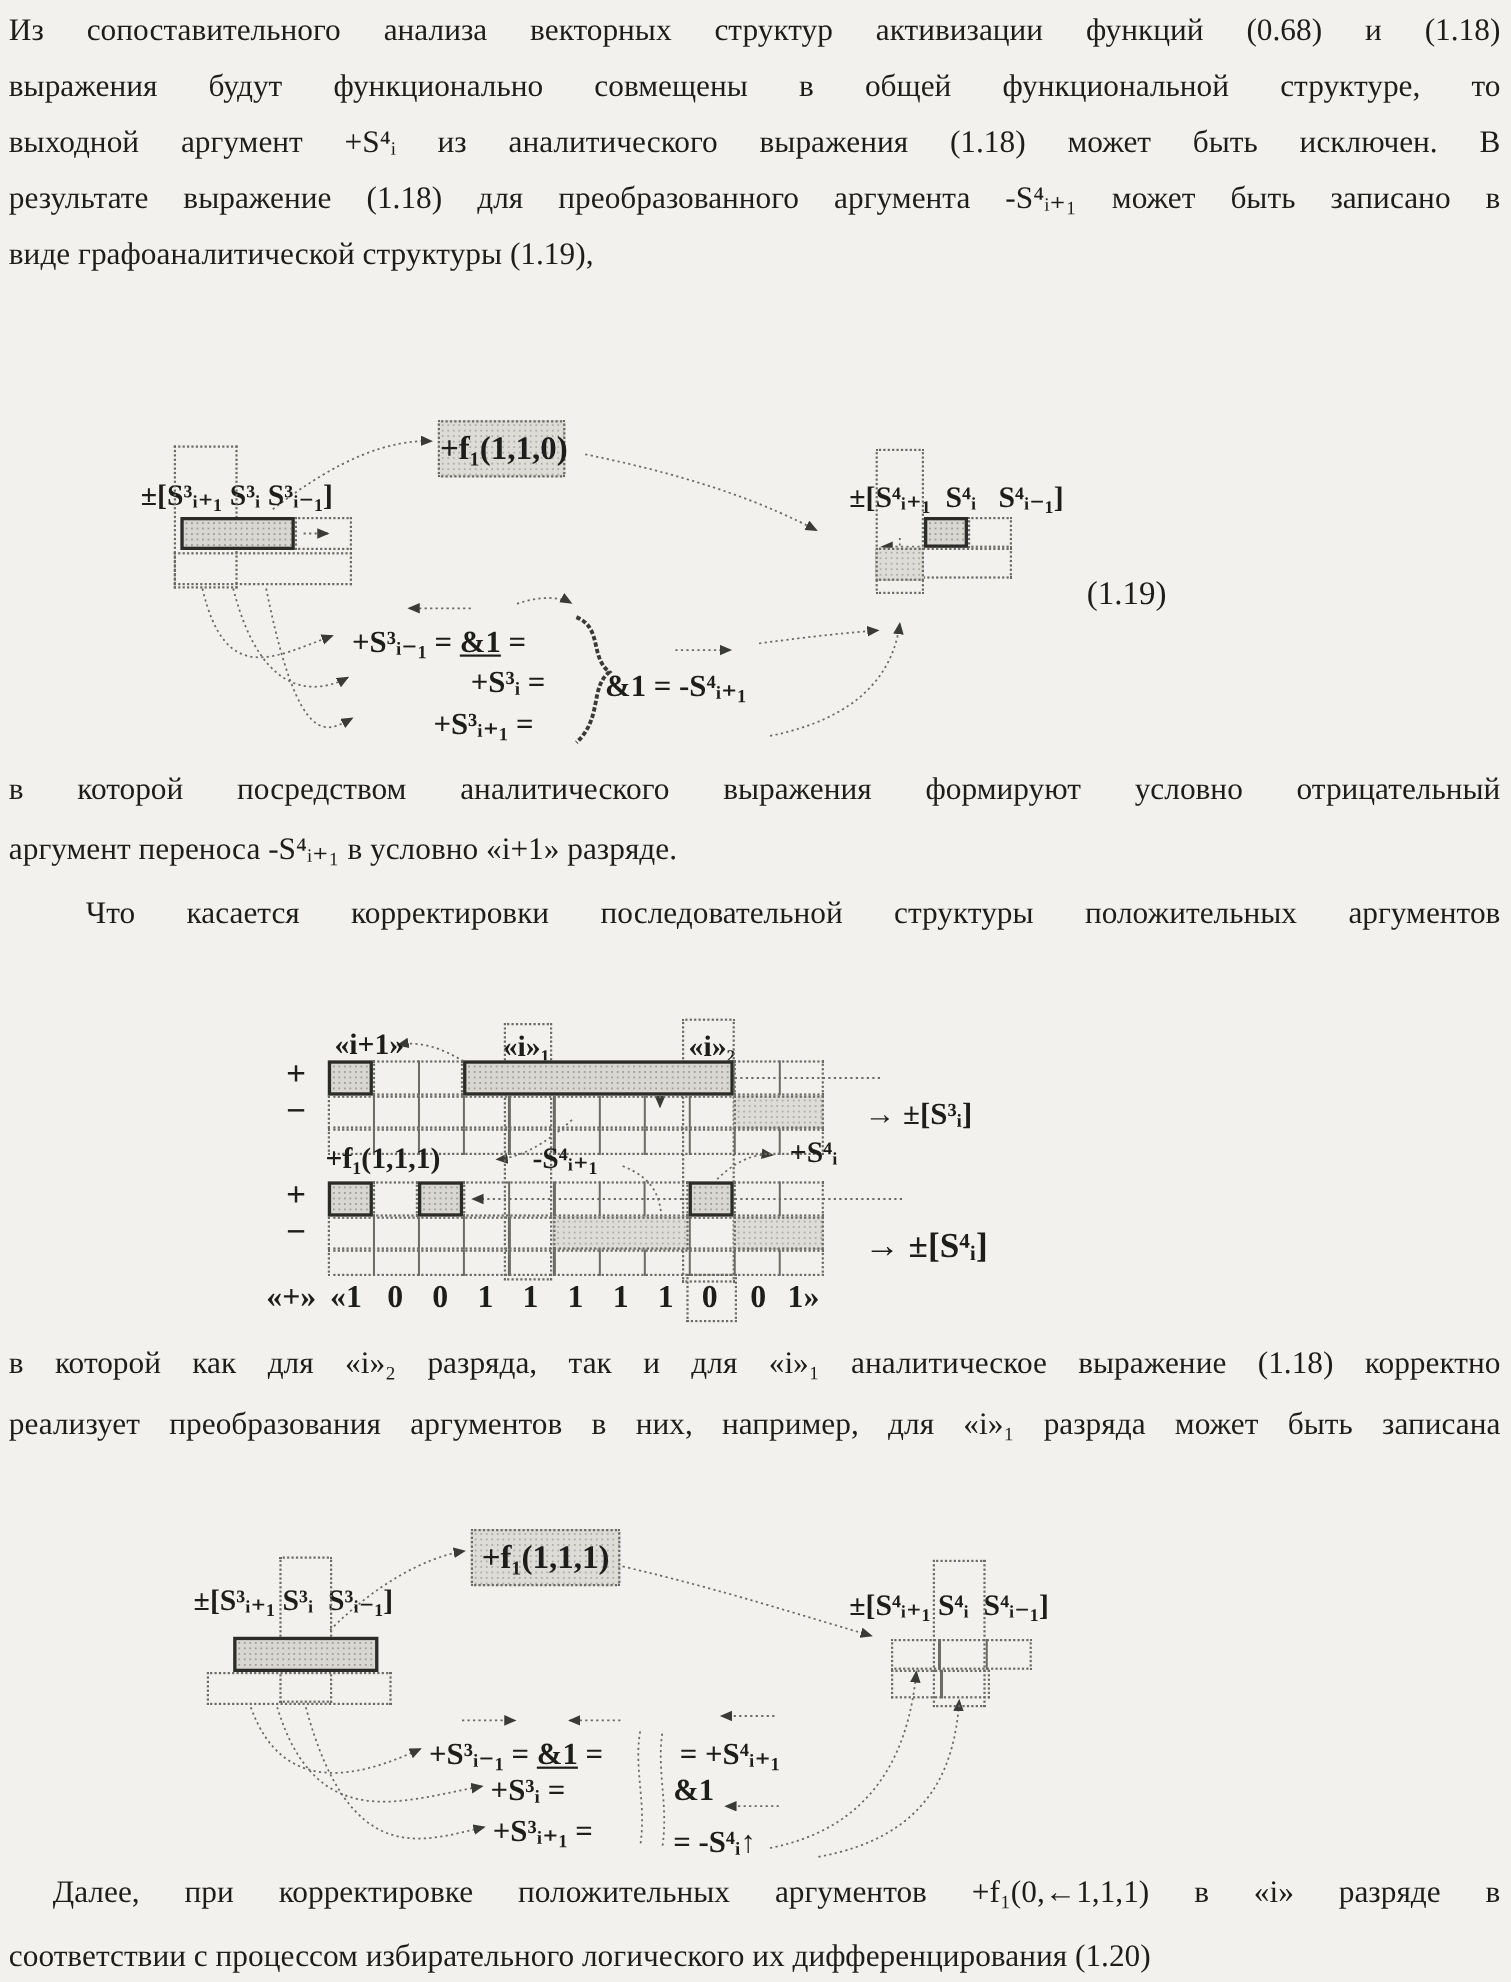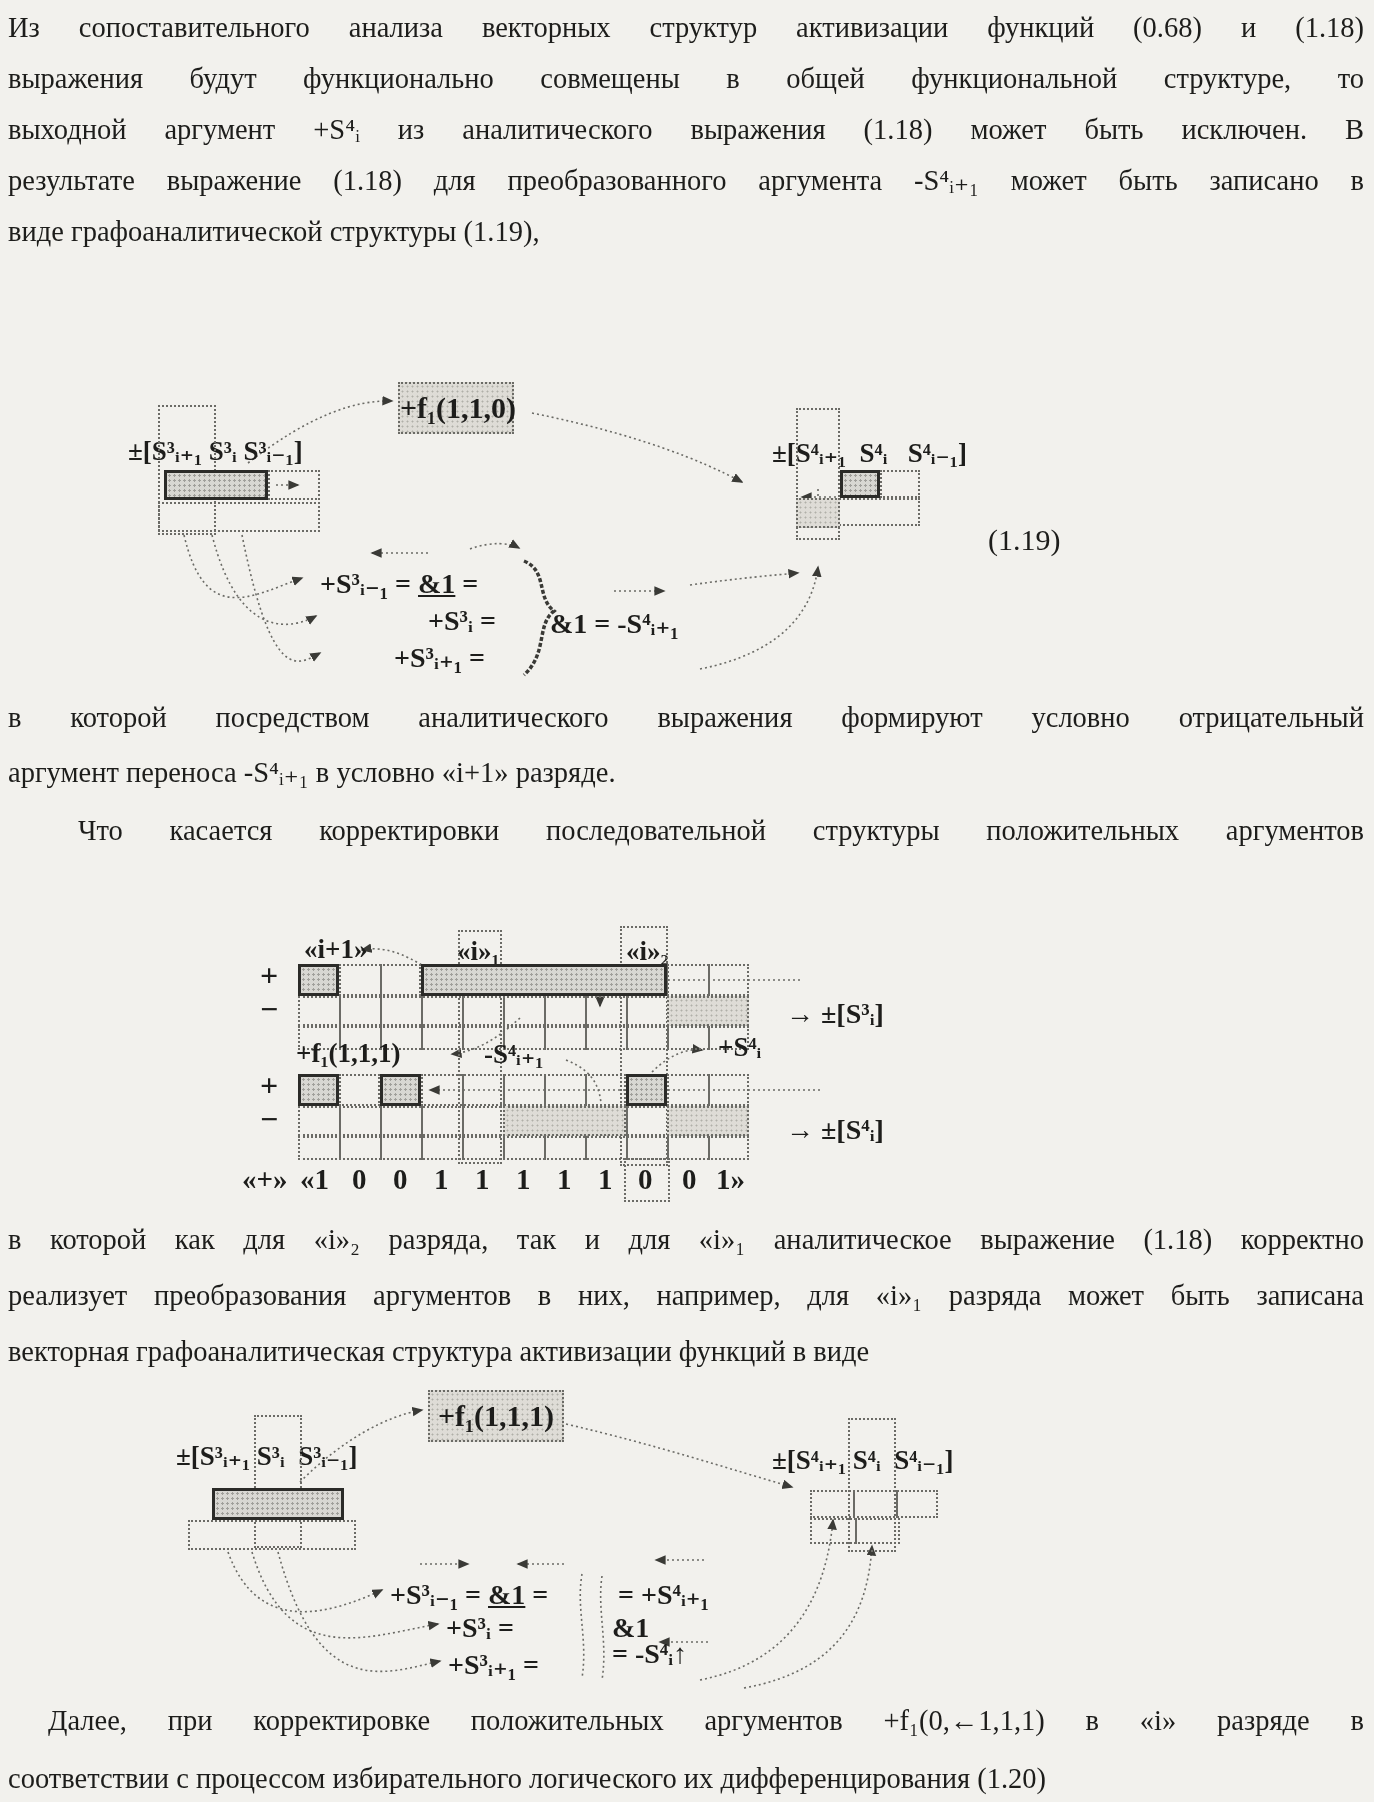--- a/index.html
+++ b/index.html
@@ -152,41 +152,40 @@
   <div class="solidcell" style="left:298px;top:156px;width:41px;height:32px;"></div>
   <div class="dotrow" style="left:339px;top:156px;width:41px;height:32px;"></div>
   <div class="solidcell" style="left:380px;top:156px;width:41px;height:32px;"></div>
   <div class="dotrow" style="left:421px;top:156px;width:205px;height:32px;background-image:repeating-linear-gradient(90deg,transparent 0 39px,#6b6b66 39px 41px);"></div>
   <div class="solidcell" style="left:626px;top:156px;width:41px;height:32px;"></div>
   <div class="dotrow" style="left:667px;top:156px;width:82px;height:32px;background-image:repeating-linear-gradient(90deg,transparent 0 39px,#6b6b66 39px 41px);"></div>
   <div class="dotrow" style="left:298px;top:188px;width:451px;height:30px;background-image:repeating-linear-gradient(90deg,transparent 0 39px,#6b6b66 39px 41px);"></div>
   <div class="dotrow dotshade" style="left:503px;top:188px;width:123px;height:30px;"></div>
   <div class="dotrow dotshade" style="left:667px;top:188px;width:82px;height:30px;"></div>
   <div class="dotrow" style="left:298px;top:218px;width:451px;height:24px;background-image:repeating-linear-gradient(90deg,transparent 0 39px,#6b6b66 39px 41px);"></div>
-  <div class="lbl" style="left:786px;top:196px;font-size:28px;">→ ±[S⁴ᵢ]</div>
+  <div class="lbl" style="left:786px;top:196px;font-size:32px;">→ ±[S⁴ᵢ]</div>
 
   <div class="bit" style="left:242px;top:245px;">«+»</div>
   <div class="bit" style="left:300px;top:245px;">«1</div>
   <div class="bit" style="left:352px;top:245px;">0</div>
   <div class="bit" style="left:393px;top:245px;">0</div>
   <div class="bit" style="left:434px;top:245px;">1</div>
   <div class="bit" style="left:475px;top:245px;">1</div>
   <div class="bit" style="left:516px;top:245px;">1</div>
   <div class="bit" style="left:557px;top:245px;">1</div>
   <div class="bit" style="left:598px;top:245px;">1</div>
   <div class="dotrow" style="left:624px;top:240px;width:46px;height:44px;"></div>
   <div class="bit" style="left:638px;top:245px;">0</div>
   <div class="bit" style="left:682px;top:245px;">0</div>
   <div class="bit" style="left:716px;top:245px;">1»</div>
 </div>
 
 <div class="para lh56" style="top:1212px;">
   <div class="pline">в которой как для  «i»₂ разряда, так и для  «i»₁  аналитическое выражение (1.18) корректно</div>
   <div class="pline">реализует преобразования аргументов в них, например, для  «i»₁ разряда может быть записана</div>
-  <div class="pline last">векторная графоаналитическая структура активизации функций в виде</div>
 </div>
 
 <div class="fig" style="top:1382px;height:312px;">
   <svg class="ov" width="1374" height="312">
     <defs>
       <marker id="f3ah" markerWidth="9" markerHeight="9" refX="6" refY="3" orient="auto">
         <path d="M0,0 L7,3 L0,6 Z" fill="#3a3a36"></path>
       </marker>
     </defs>
     <g stroke="#6b6b66" stroke-width="1.6" stroke-dasharray="2 3" fill="none">
@@ -218,19 +217,19 @@
   <div class="lbl" style="left:772px;top:62px;">±[S⁴ᵢ₊₁ S⁴ᵢ  S⁴ᵢ₋₁]</div>
   <div class="dotrow" style="left:848px;top:36px;width:48px;height:134px;"></div>
   <div class="dotrow" style="left:810px;top:108px;width:128px;height:28px;background-image:repeating-linear-gradient(90deg,transparent 0 41px,#6b6b66 41px 43px);"></div>
   <div class="dotrow" style="left:810px;top:136px;width:90px;height:26px;background-image:repeating-linear-gradient(90deg,transparent 0 43px,#6b6b66 43px 45px);"></div>
 
   <div class="eq" style="left:390px;top:196px;"><span>+S³ᵢ₋₁ = </span><span class="amp">&amp;1</span><span> =</span></div>
   <div class="eq" style="left:618px;top:196px;">= +S⁴ᵢ₊₁</div>
   <div class="eq" style="left:446px;top:230px;">+S³ᵢ =</div>
   <div class="eq" style="left:612px;top:230px;">&amp;1</div>
   <div class="eq" style="left:448px;top:266px;">+S³ᵢ₊₁ =</div>
-  <div class="eq" style="left:612px;top:256px;">= -S⁴ᵢ↑</div>
+  <div class="eq" style="left:612px;top:278px;">= -S⁴ᵢ↑</div>
 </div>
 
 <div class="para lh58" style="top:1692px;">
   <div class="pline ind40">Далее, при корректировке   положительных   аргументов +f₁(0,←1,1,1) в «i» разряде в</div>
   <div class="pline last">соответствии  с процессом избирательного логического их дифференцирования  (1.20)</div>
 </div>
 
 </body></html>

